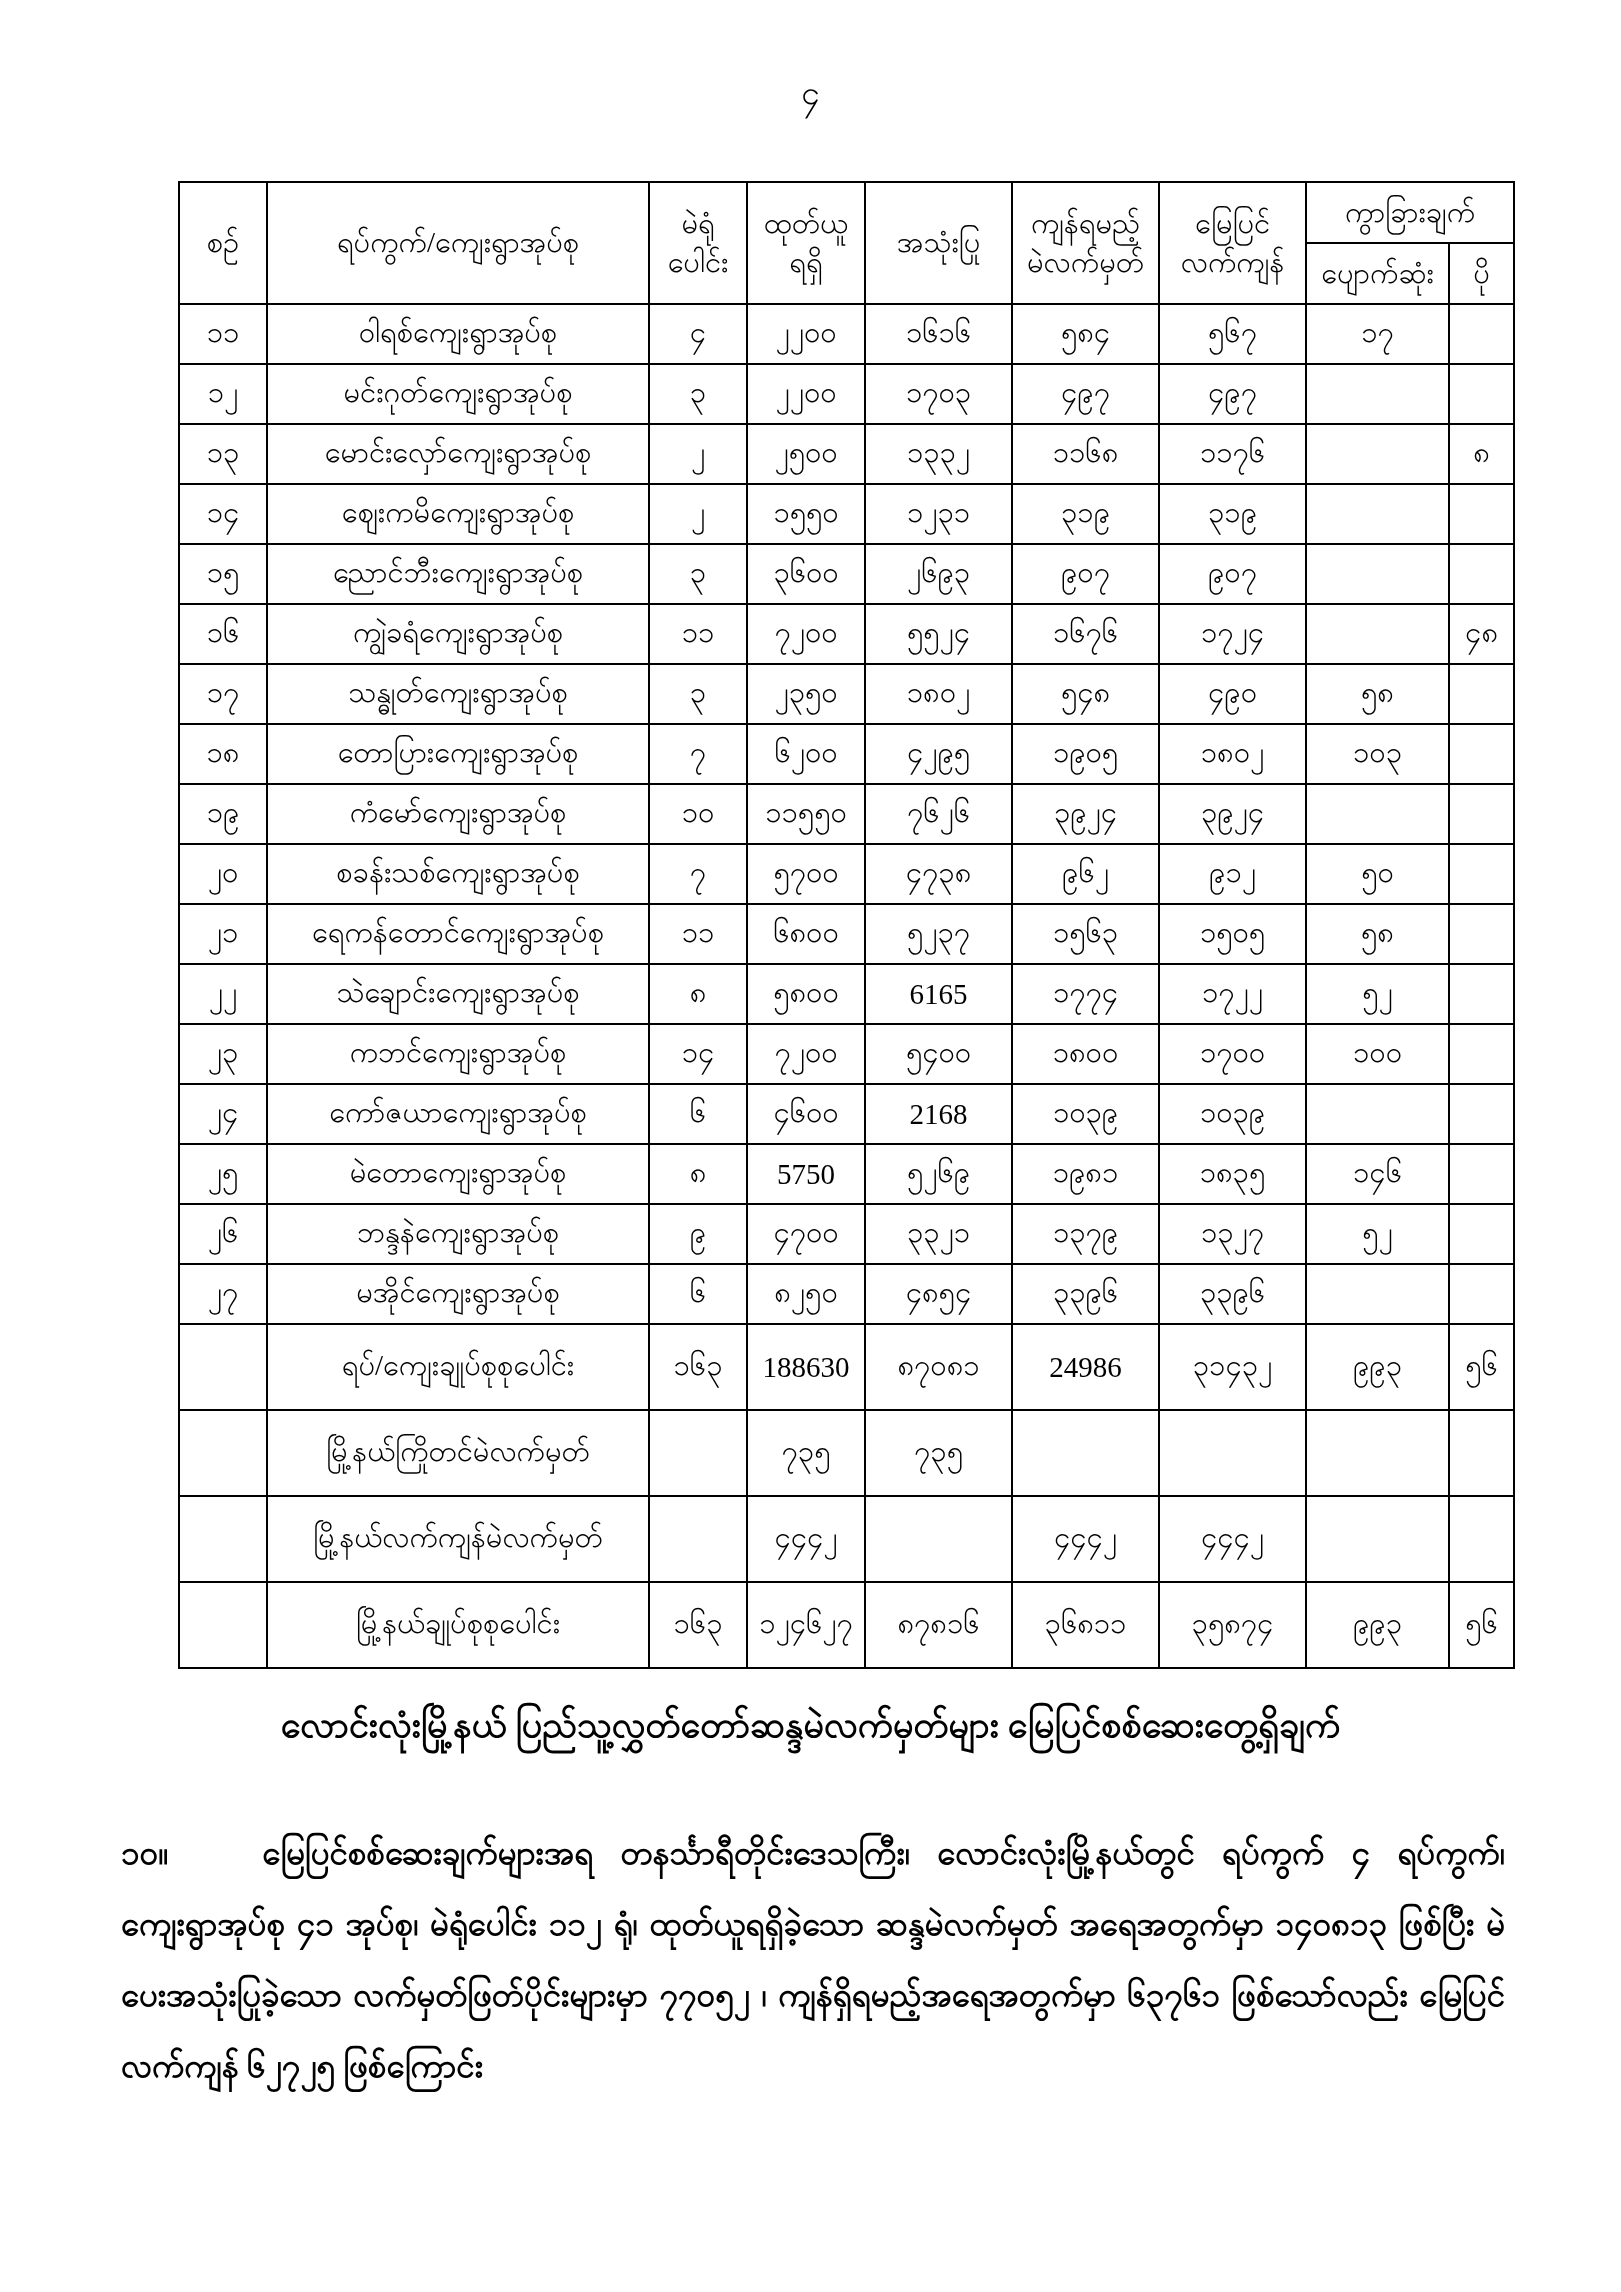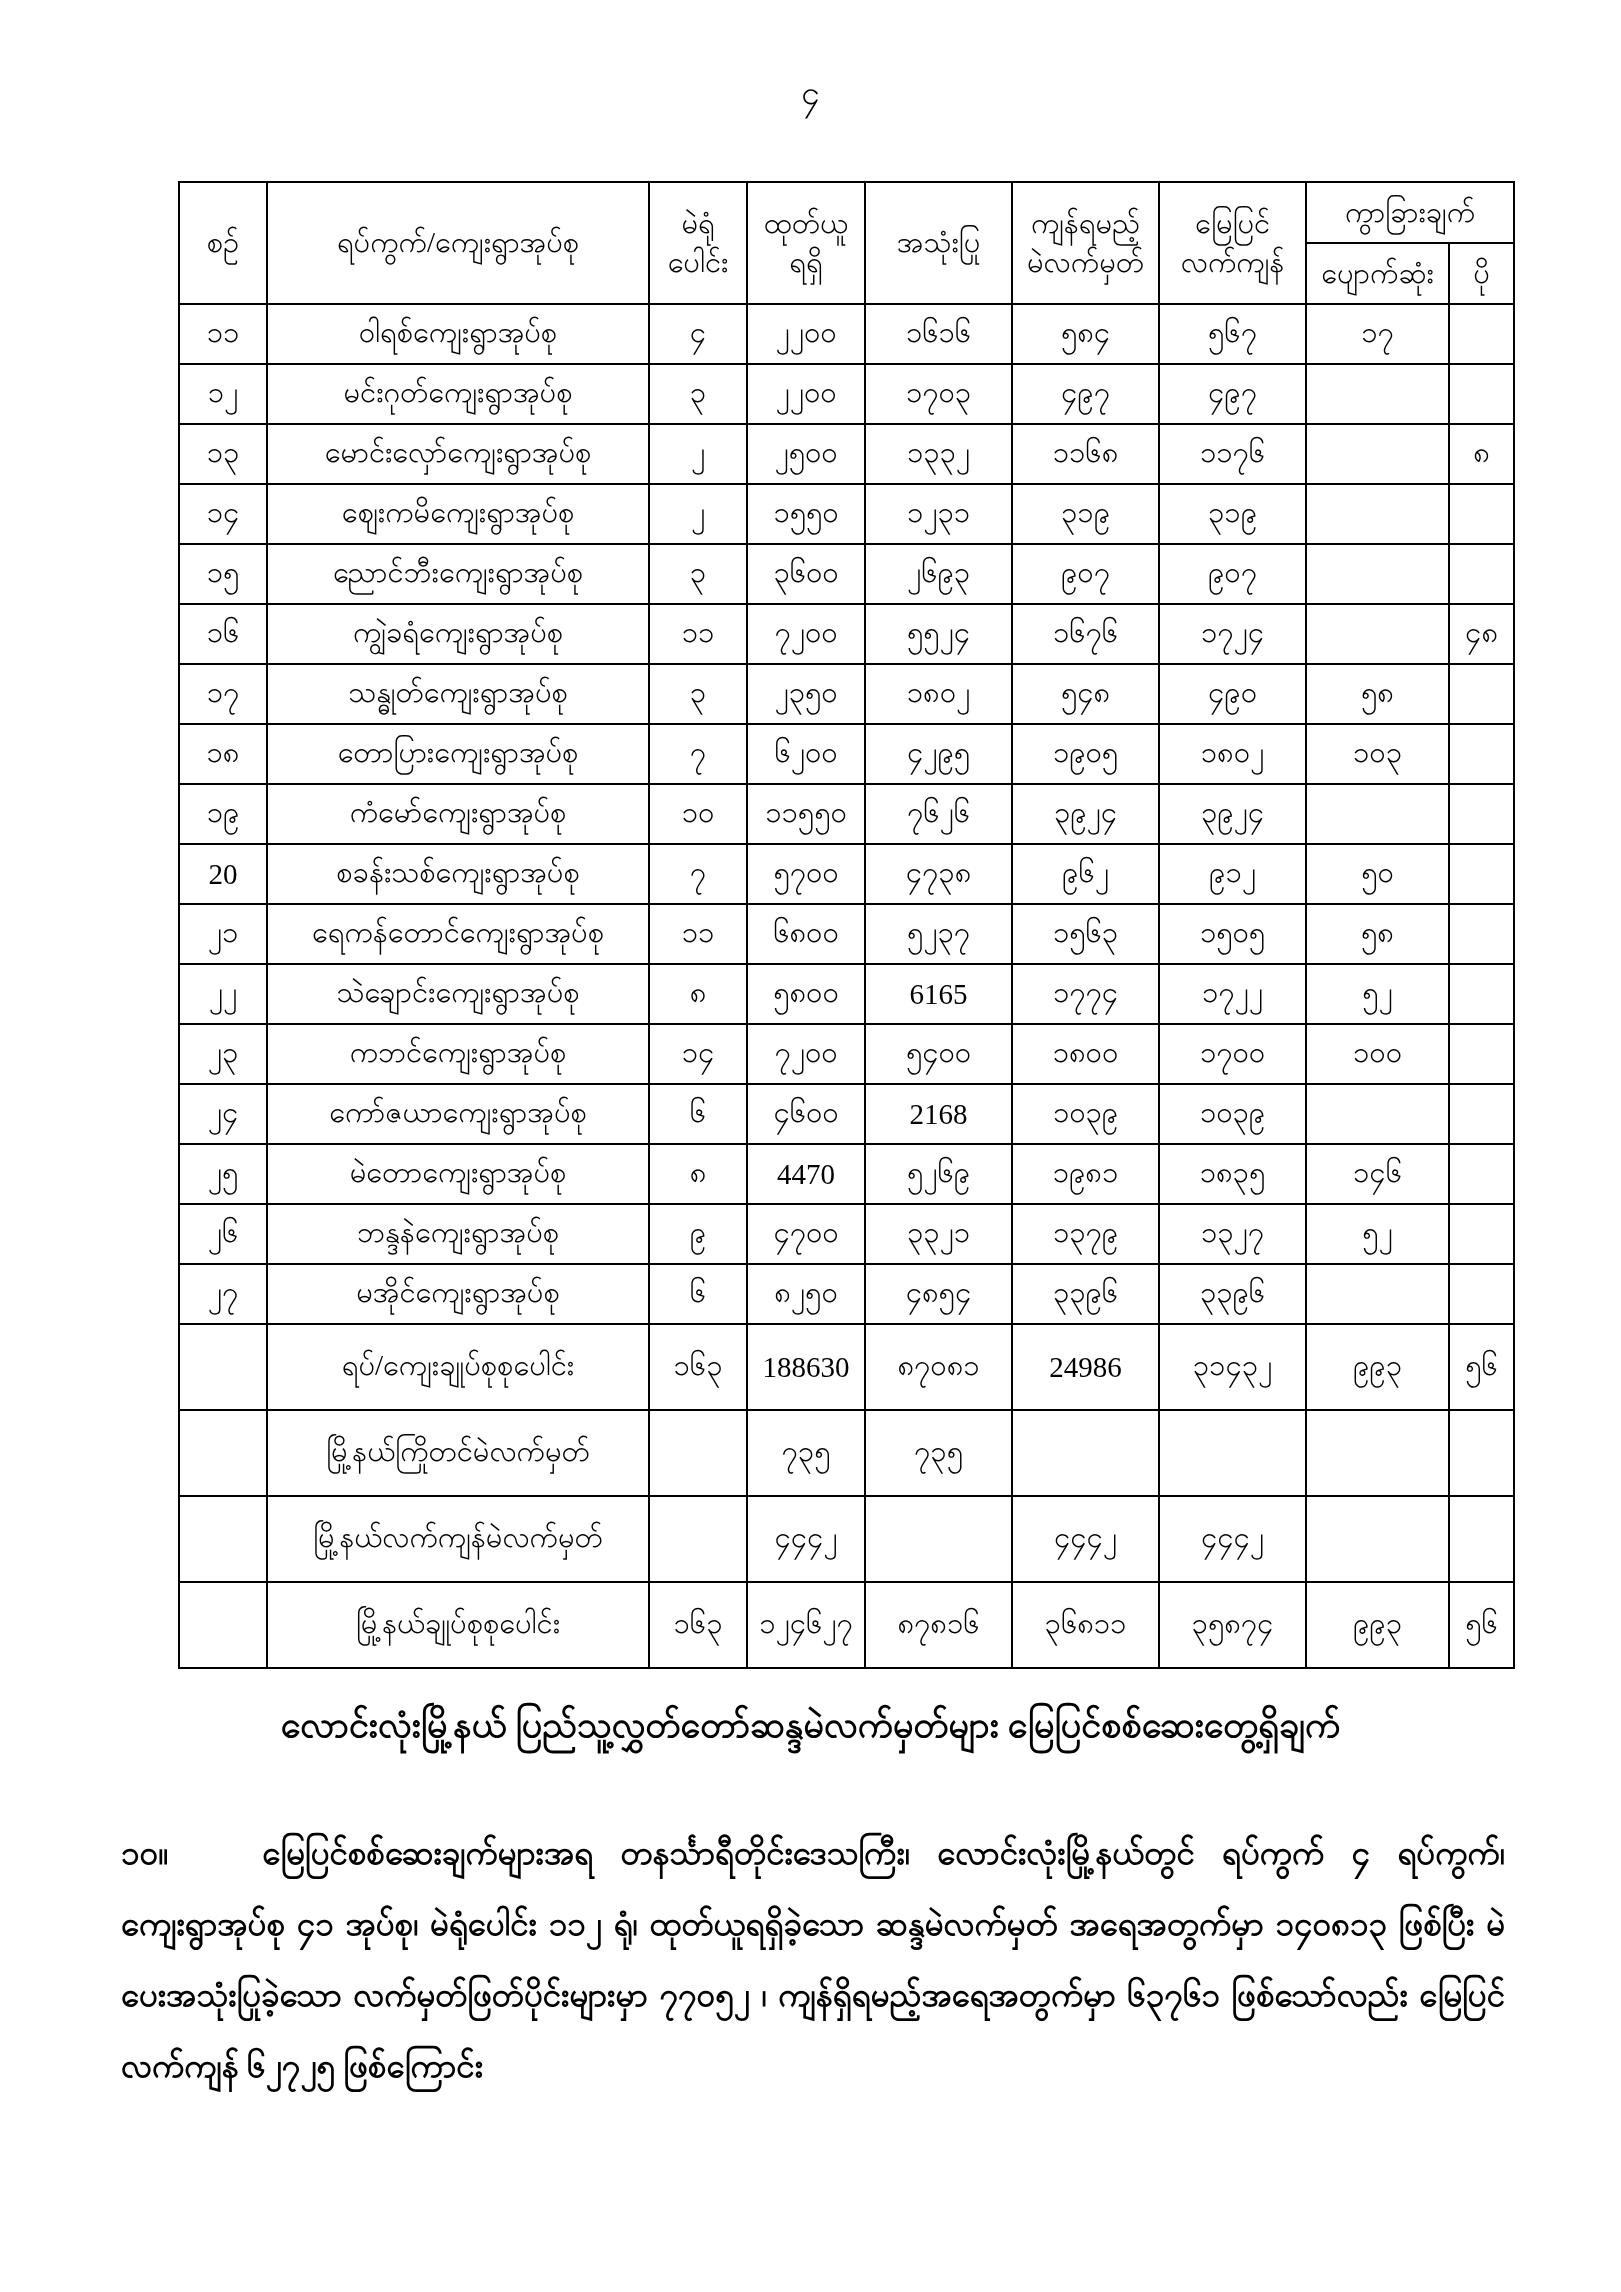--- a/index.html
+++ b/index.html
@@ -214,21 +214,21 @@
           <td class="name-cell">ကံမော်ကျေးရွာအုပ်စု</td>
           <td>၁၀</td>
           <td>၁၁၅၅၀</td>
           <td>၇၆၂၆</td>
           <td>၃၉၂၄</td>
           <td>၃၉၂၄</td>
           <td></td>
           <td></td>
         </tr>
         <tr>
-          <td>20</td>
+          <td>၂၀</td>
           <td class="name-cell">စခန်းသစ်ကျေးရွာအုပ်စု</td>
           <td>၇</td>
           <td>၅၇၀၀</td>
           <td>၄၇၃၈</td>
           <td>၉၆၂</td>
           <td>၉၁၂</td>
           <td>၅၀</td>
           <td></td>
         </tr>
         <tr>
@@ -272,21 +272,21 @@
           <td>2168</td>
           <td>၁၀၃၉</td>
           <td>၁၀၃၉</td>
           <td></td>
           <td></td>
         </tr>
         <tr>
           <td>၂၅</td>
           <td class="name-cell">မဲတောကျေးရွာအုပ်စု</td>
           <td>၈</td>
-          <td>4470</td>
+          <td>5750</td>
           <td>၅၂၆၉</td>
           <td>၁၉၈၁</td>
           <td>၁၈၃၅</td>
           <td>၁၄၆</td>
           <td></td>
         </tr>
         <tr>
           <td>၂၆</td>
           <td class="name-cell">ဘန္ဒနဲကျေးရွာအုပ်စု</td>
           <td>၉</td>

